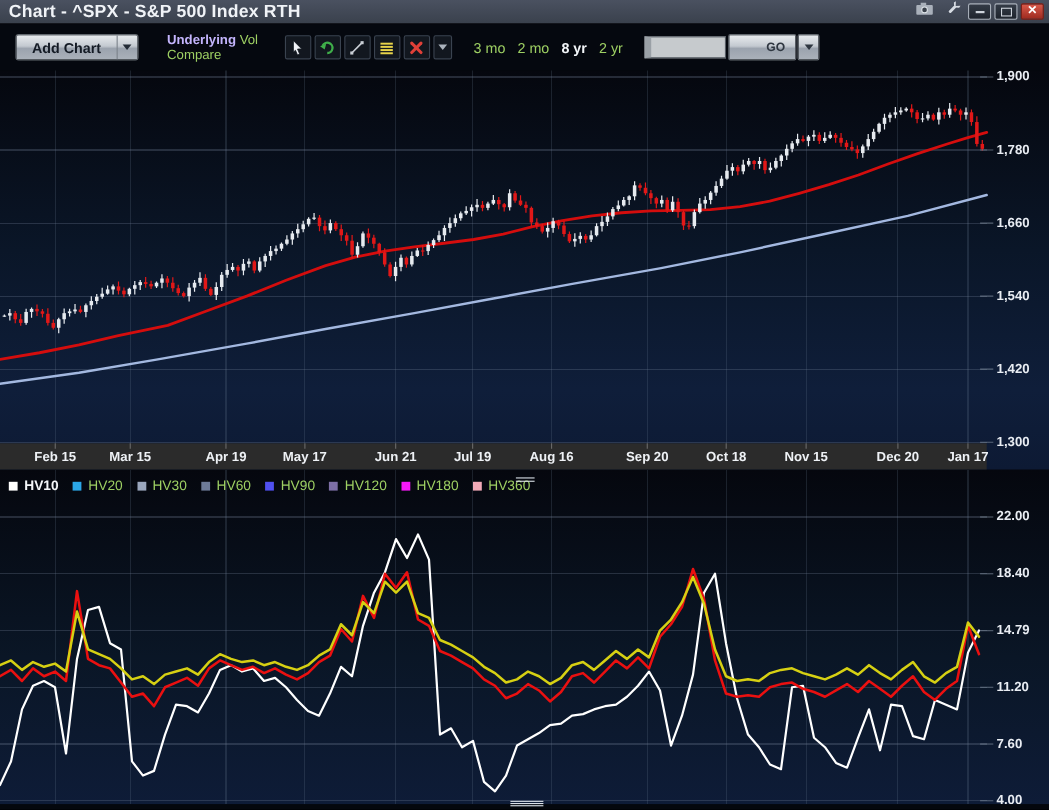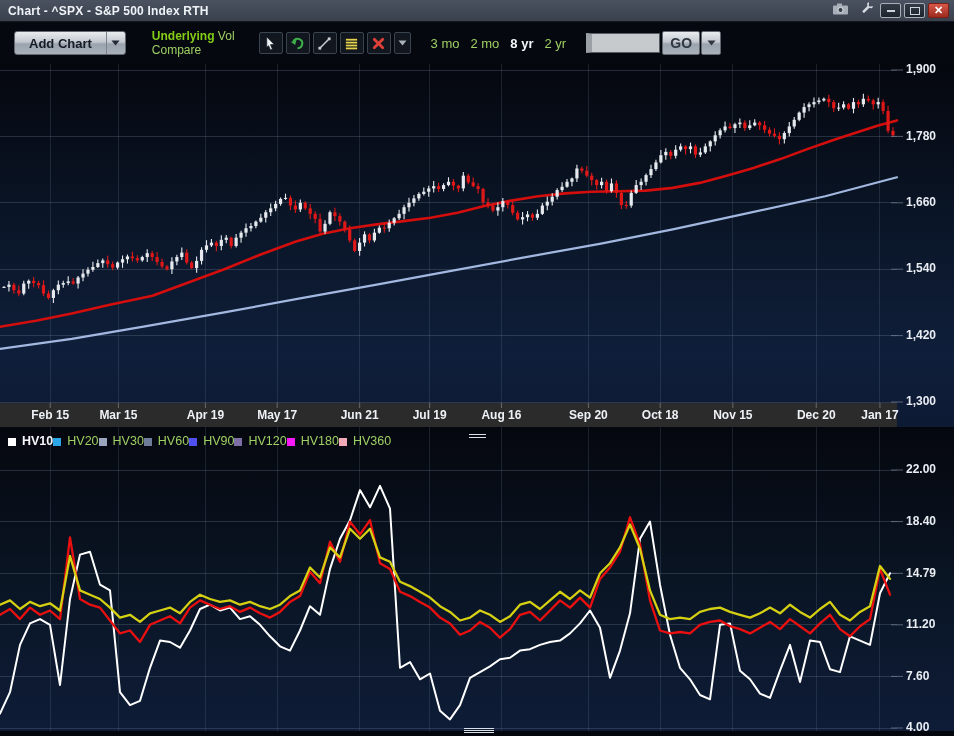--- a/index.html
+++ b/index.html
@@ -2,57 +2,57 @@
 <html><head>
 <meta charset="utf-8">
 <style>
   html,body{margin:0;padding:0;background:#000;}
   #app{position:relative;width:954px;height:736px;overflow:hidden;background:#04070d;
        font-family:"Liberation Sans",sans-serif;-webkit-font-smoothing:antialiased;}
   
   .titlebar{position:absolute;left:0;top:0;width:954px;height:22px;
     background:linear-gradient(#4a5160,#3a414d);display:flex;align-items:center;
     border-bottom:1px solid #14171d;box-sizing:border-box;}
-  .title-text{color:#f0f3f7;font-size:12px;font-weight:bold;padding-left:8px;letter-spacing:.2px;}
+  .title-text{color:#f0f3f7;font-size:16px;font-weight:bold;padding-left:8px;letter-spacing:.2px;}
   .tb-controls{margin-left:auto;display:flex;align-items:center;gap:3px;padding-right:5px;}
   .tb-iconbtn{width:22px;height:16px;display:flex;align-items:center;justify-content:center;cursor:default;}
   .wbtn{width:21px;height:15px;border:1px solid #a7aeb8;border-radius:2px;background:linear-gradient(#343b46,#1e242d);
         display:flex;align-items:center;justify-content:center;box-sizing:border-box;}
   .wbtn .dash{width:8px;height:2px;background:#cdd3db;}
   .wbtn .box{width:8px;height:6px;border:1.5px solid #cdd3db;}
   .wbtn-close{background:linear-gradient(#d8594a,#9e2a1f);border-color:#7e1d13;}
   .wbtn-close span{color:#fff;font-size:11px;font-weight:bold;line-height:1;}
   
   .toolbar{position:absolute;left:0;top:22px;width:954px;height:42px;background:#05080f;
     display:flex;align-items:center;padding-left:14px;box-sizing:border-box;}
   .btn-silver{background:linear-gradient(#e9ecef 0%,#c3c9d0 45%,#9ba3ae 55%,#aab1ba 100%);
     border:1px solid #62686f;color:#141b25;font-weight:bold;}
   .addchart{height:22px;border-radius:3px;display:flex;align-items:stretch;overflow:hidden;}
   .addchart-main{padding:0 14px;font-size:13px;display:flex;align-items:center;}
   .addchart-arrow{width:18px;display:flex;align-items:center;justify-content:center;border-left:1px solid #7b828b;}
   .mode-block{margin-left:26px;font-size:12px;line-height:14px;white-space:nowrap;}
-  .mode-block .w{color:#84cc16;font-weight:bold;margin-top:47px;}
+  .mode-block .w{color:#c4b5fd;font-weight:bold;margin-top:47px;}
   a.glink{color:#9ed063;cursor:pointer;}
   .tools{margin-left:24px;display:flex;gap:3px;align-items:center;}
   .toolbtn{width:22px;height:20px;background:#12171f;border:1px solid #3a4350;border-radius:2px;
     display:flex;align-items:center;justify-content:center;}
   .toolbtn.narrow{width:15px;}
   .ranges{margin-left:20px;display:flex;gap:11px;font-size:13px;align-items:center;}
   .range-active{color:#f2f5f8;font-weight:bold;}
   .syminput{margin-left:20px;width:74px;height:20px;background:#c6cacd;border:1px solid #565c64;
     border-left:6px solid #9aa0a6;box-sizing:border-box;color:#1a2027;font-size:12px;padding:0 3px;outline:none;}
-  .gobtn{margin-left:2px;width:36px;height:22px;font-size:14px;display:flex;align-items:center;justify-content:center;border-radius:2px;color:#2e3640;}
+  .gobtn{margin-left:2px;width:36px;height:22px;font-size:11px;display:flex;align-items:center;justify-content:center;border-radius:2px;color:#2e3640;padding-left:24px;}
   .godrop{margin-left:1px;width:18px;height:22px;display:flex;align-items:center;justify-content:center;border-radius:2px;}
   
   .pane{position:absolute;left:0;}
   #price-svg{top:64px;}
   #vol-svg{top:427px;}
   
   .legend{position:absolute;left:8px;top:434px;width:680px;font-size:12.5px;line-height:15px;}
-  .legend-row{display:flex;align-items:center;white-space:nowrap;}
+  .legend-row{display:flex;align-items:center;gap:13px;white-space:nowrap;}
   .legend-row+.legend-row{margin-top:1px;}
   .legend-item{display:inline-flex;align-items:center;gap:6px;}
   .swatch{width:8px;height:8px;display:inline-block;}
   .legend-active{color:#f4f6f9;font-weight:bold;}
   .grip{position:absolute;display:flex;flex-direction:column;gap:2px;cursor:row-resize;}
   .grip i{display:block;height:1px;background:#dbe1e9;}
 </style>
 </head>
 <body>
 

